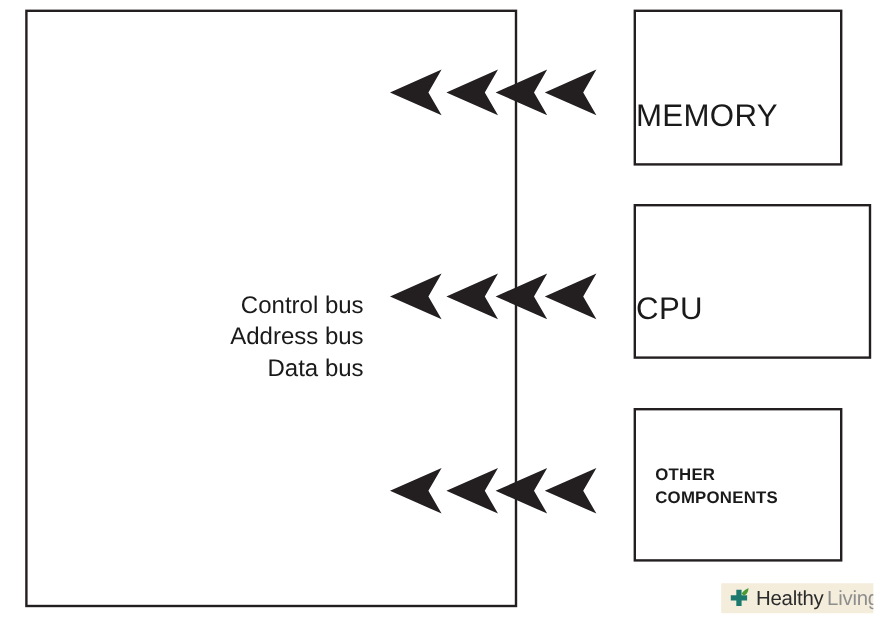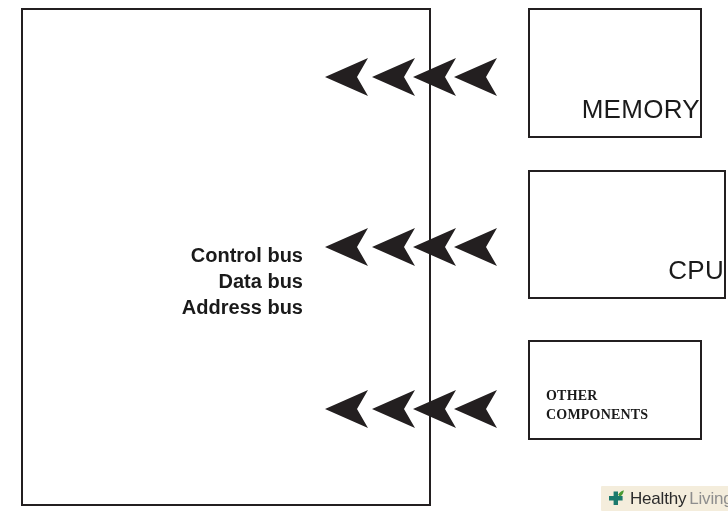--- a/index.html
+++ b/index.html
@@ -28,57 +28,55 @@
 
   #motherboard-box {
     left: 21px;
     top: 8px;
     width: 410px;
     height: 498px;
   }
 
   #memory-box   { left: 528px; top: 8px;   width: 174px; height: 130px; }
   #cpu-box      { left: 528px; top: 170px; width: 198px; height: 129px; }
-  #other-box    { left: 528px; top: 340px; width: 174px; height: 100px; font-family: Liberation Serif, serif; }
+  #other-box    { left: 528px; top: 340px; width: 174px; height: 128px; }
 
   
   #motherboard-labels {
     position: absolute;
     left: 40px;
     top: 228px;
     width: 240px;
     text-align: right;
   }
   #motherboard-title {
     font-size: 26px;
     line-height: 30px;
     letter-spacing: 0.3px;
     white-space: nowrap;
     text-align: center;
   }
   .bus-line {
     font-size: 20px;
     line-height: 26px;
     white-space: nowrap;
-    font-weight: bold;
   }
   #bus-list { margin-top: 4px; }
 
   
   .box-label-bottom {
     position: absolute;
     left: 0;
     right: 0;
-    bottom: 12px;
-    text-align: right;
+    bottom: 25px;
+    text-align: left;
     font-size: 26px;
     line-height: 30px;
     letter-spacing: 0.3px;
     white-space: nowrap;
-    padding-left: 18px;
   }
 
   #other-label {
     position: absolute;
     left: 16px;
     top: 44px;
     font-size: 14px;
     line-height: 19px;
     font-weight: 600;
     letter-spacing: 0.2px;
@@ -135,22 +133,22 @@
 </style>
 </head>
 <body>
 
 <div id="canvas">
 
   <div id="motherboard-box" class="box">
     <div id="motherboard-labels">
       <div id="bus-list">
         <div class="bus-line">Control bus</div>
+        <div class="bus-line">Address bus</div>
         <div class="bus-line">Data bus</div>
-        <div class="bus-line">Address bus</div>
       </div>
     </div>
   </div>
 
   <div id="memory-box" class="box">
     <div class="box-label-bottom">MEMORY</div>
   </div>
 
   <div id="cpu-box" class="box">
     <div class="box-label-bottom">CPU</div>

